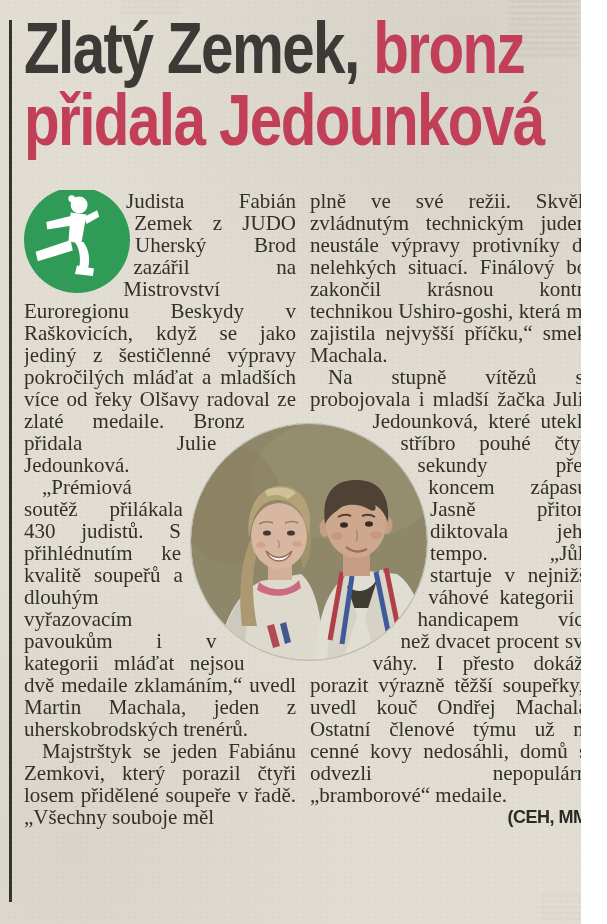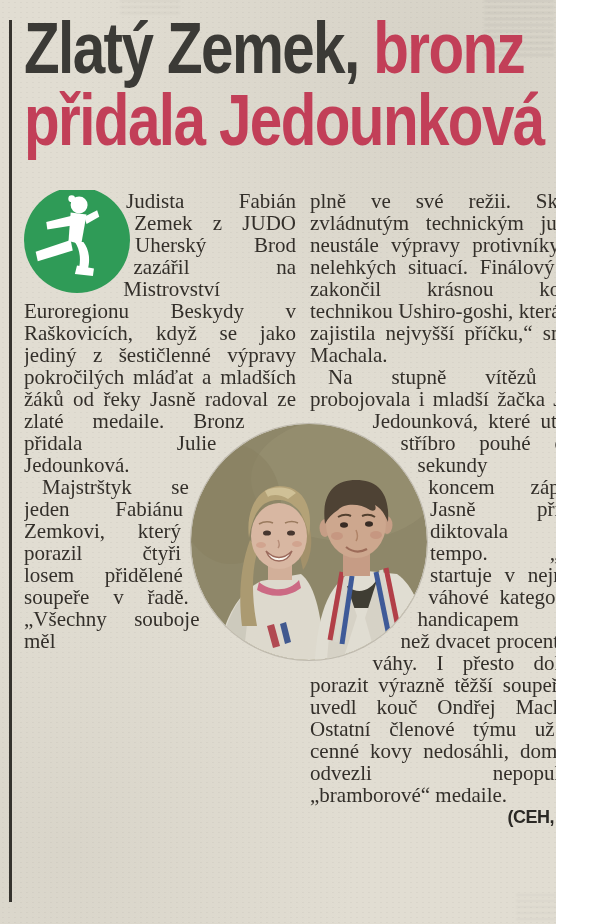--- a/index.html
+++ b/index.html
@@ -1,28 +1,27 @@
 <!DOCTYPE html>
 <html lang="cs"><head>
 <meta charset="utf-8">
 <style>
   html,body{margin:0;padding:0;}
   .page{
     position:relative;
-    width:536px;height:924px;
+    width:581px;height:924px;
     background-color:#e1ddd2;
     background-image:
       radial-gradient(circle at 80% 6%, rgba(120,115,100,0.10), transparent 38%),
       radial-gradient(circle at 12% 92%, rgba(120,115,100,0.08), transparent 30%),
       radial-gradient(rgba(60,55,45,0.045) 1px, transparent 1px);
     background-size:100% 100%,100% 100%,6px 5px;
     overflow:hidden;
     font-family:"Liberation Serif","DejaVu Serif",serif;
     color:#332f2a;
-    padding-left:20px;
   }
   .left-rule{
     position:absolute;left:9px;top:20px;width:3px;height:882px;
     background:#35332e;
   }
   
   .bleed{position:absolute;opacity:0.10;background:repeating-linear-gradient(180deg,#555 0 2px,transparent 2px 6px);filter:blur(1px);}
   .bleed.tr{right:2px;top:0;width:70px;height:60px;}
   .bleed.tl{left:120px;top:0;width:60px;height:14px;opacity:0.06;}
   .bleed.br{right:0;bottom:0;width:40px;height:30px;opacity:0.05;}
@@ -104,21 +103,22 @@
           <path d="M44,24 L59,26 L54,54 L42,51 Z"></path>
           <path d="M46,27 L21,33 L22,40 L47,36 Z"></path>
           <path d="M57,28 L69,22 L71,28 L59,35 Z"></path>
           <path d="M44,50 L11,61 L13,70 L46,60 Z"></path>
           <path d="M48,52 C52,58 54,66 52,76 L60,78 C63,68 61,58 56,52 Z"></path>
           <path d="M50,74 L66,77 L65,84 L48,82 Z"></path>
         </g>
       </svg>
     </div>
     <div class="wrap-spacer right"></div>
-    <p>Judista Fabián Zemek z JUDO Uherský Brod zazářil na Mistrovství Euroregionu Beskydy v Raškovicích, když se jako jediný z šestičlenné výpravy pokročilých mláďat a mladších žáků od řeky Jasně radoval ze zlaté medaile. Bronz přidala Julie Jedounková.</p>
+    <p>Judista Fabián Zemek z JUDO Uherský Brod zazářil na Mistrovství Euroregionu Beskydy v Raškovicích, když se jako jediný z šestičlenné výpravy pokročilých mláďat a mladších více od řeky Olšavy radoval ze zlaté medaile. Bronz přidala Julie Jedounková.</p>
+    <p class="indent">„Prémiová soutěž přilákala 430 judistů. S přihlédnutím ke kvalitě soupeřů a dlouhým vyřazovacím pavoukům i v kategorii mláďat nejsou dvě medaile zklamáním,“ uvedl Martin Machala, jeden z uherskobrodských trenérů.</p>
     <p class="indent">Majstrštyk se jeden Fabiánu Zemkovi, který porazil čtyři losem přidělené soupeře v řadě. „Všechny souboje měl</p>
   </div>
 
   <div class="col col-right">
     <div class="wrap-spacer left"></div>
     <p>plně ve své režii. Skvěle zvládnutým technickým judem neustále výpravy protivníky do nelehkých situací. Finálový boj zakončil krásnou kontra technikou Ushiro-goshi, která mu zajistila nejvyšší příčku,“ smekl Machala.</p>
     <p class="indent"><span>Na stupně vítězů se probojovala i mladší žačka Julie Jedounková, které uteklo stříbro pouhé čtyři sekundy před koncem zápasu. Jasně přitom diktovala jeho tempo. „Jůla startuje v nejnižší váhové kategorii s handicapem více než dvacet procent své váhy. I přesto dokáže porazit výrazně těžší soupeřky,“ uvedl kouč Ondřej Machala. Ostatní členové týmu už na cenné kovy nedosáhli, domů si odvezli nepopulární „bramborové“ medaile. </span><span class="byline">(CEH, MM)</span></p>
   </div>
 
   <div class="photo">

